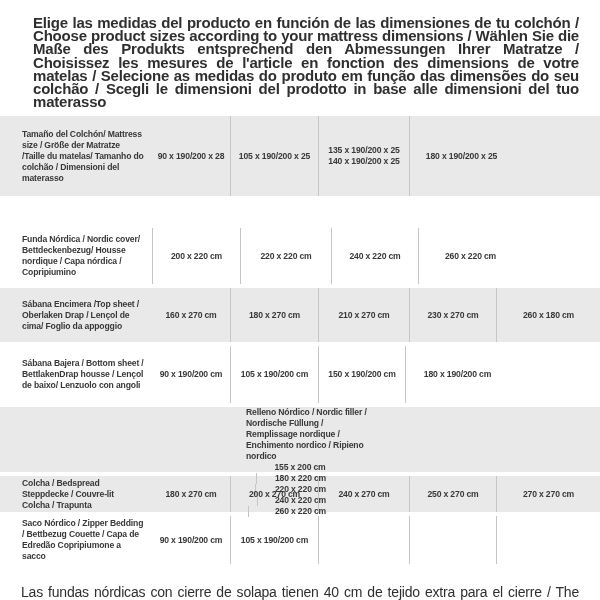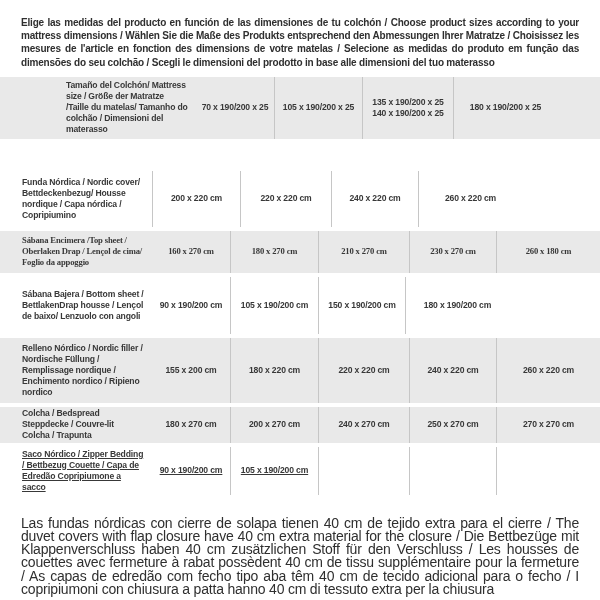--- a/index.html
+++ b/index.html
@@ -7,44 +7,44 @@
     position: relative;
     width: 600px;
     height: 600px;
     background: #ffffff;
     font-family: "Liberation Sans", sans-serif;
     color: #383838;
     overflow: hidden;
     box-sizing: border-box;
   }
   .intro {
-    margin: 16px 21px 8px 21px;
-    font-size: 10px;
+    margin: 16px 21px 8px 33px;
+    font-size: 15px;
     line-height: 13.2px;
     font-weight: 700;
     color: #2f2f2f;
     text-align: justify;
     letter-spacing: -0.2px;
   }
   .sizes-table { width: 600px; }
   .row {
     display: flex;
     align-items: center;
     margin-bottom: 4px;
     background: #ffffff;
   }
   .row.gray { background: #e9e9e9; }
-  .r1 { height: 62px; padding-left: 44px; }
+  .r1 { height: 80px; }
   .r2 { height: 56px; margin-top: 32px; }
-  .r3 { height: 42px; font-family: Liberation Serif, serif; }
+  .r3 { height: 54px; }
   .r4 { height: 57px; align-items: flex-end; }
-  .r5 { height: 65px; }
+  .r5 { height: 65px; flex-direction: column; }
   .r6 { height: 36px; }
   .r7 { height: 36px; }
-  .r8 { height: 48px; text-decoration: underline; }
+  .r8 { height: 48px; }
   .cell {
     box-sizing: border-box;
     height: 100%;
     display: flex;
     align-items: center;
     font-size: 8.6px;
     font-weight: 700;
     line-height: 11px;
     letter-spacing: -0.15px;
     color: #383838;
@@ -81,21 +81,21 @@
 <body>
 
 <div class="page">
 
   <div class="intro">Elige las medidas del producto en función de las dimensiones de tu colchón / Choose product sizes according to your mattress dimensions / Wählen Sie die Maße des Produkts entsprechend den Abmessungen Ihrer Matratze / Choisissez les mesures de l'article en fonction des dimensions de votre matelas / Selecione as medidas do produto em função das dimensões do seu colchão / Scegli le dimensioni del prodotto in base alle dimensioni del tuo materasso</div>
 
   <div class="sizes-table">
 
     <div class="row gray r1">
       <div class="cell label-cell">Tamaño del Colchón/ Mattress size / Größe der Matratze /Taille du matelas/ Tamanho do colchão / Dimensioni del materasso</div>
-      <div class="cell val c1">70 x 190/200 x 25</div>
+      <div class="cell val c1">90 x 190/200 x 28</div>
       <div class="cell val c2 sep">105 x 190/200 x 25</div>
       <div class="cell val c3 sep">135 x 190/200 x 25
 140 x 190/200 x 25</div>
       <div class="cell val c5 sep">180 x 190/200 x 25</div>
     </div>
 
     <div class="row r2">
       <div class="cell label-cell">Funda Nórdica /  Nordic cover/ Bettdeckenbezug/ Housse nordique  / Capa nórdica / Copripiumino</div>
       <div class="cell val c2 sep">200 x 220 cm</div>
       <div class="cell val c3 sep">220 x 220 cm</div>

